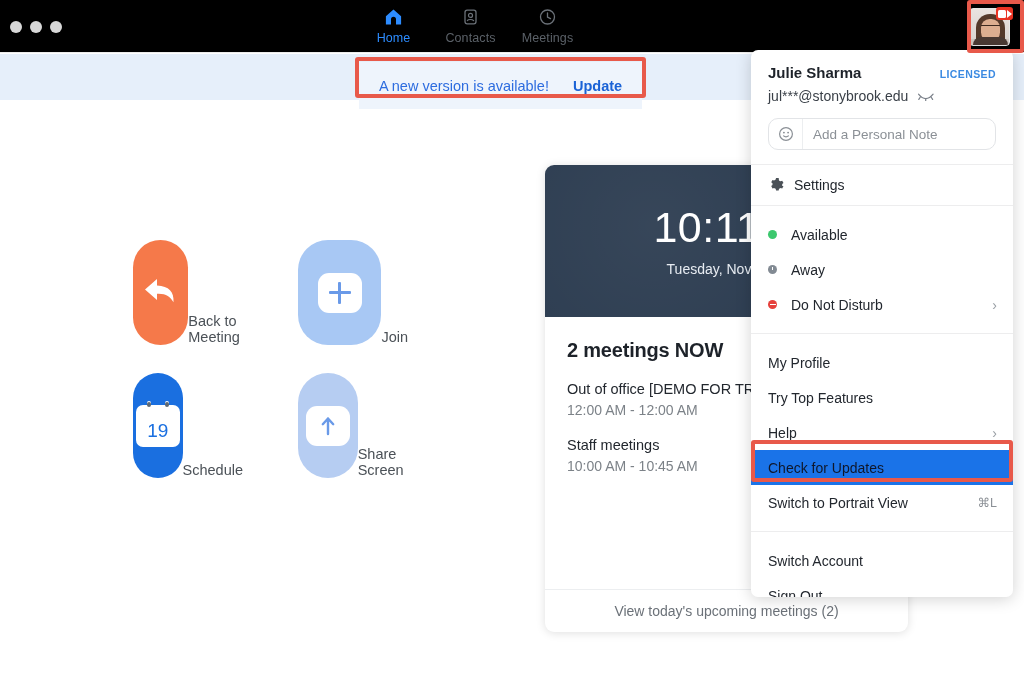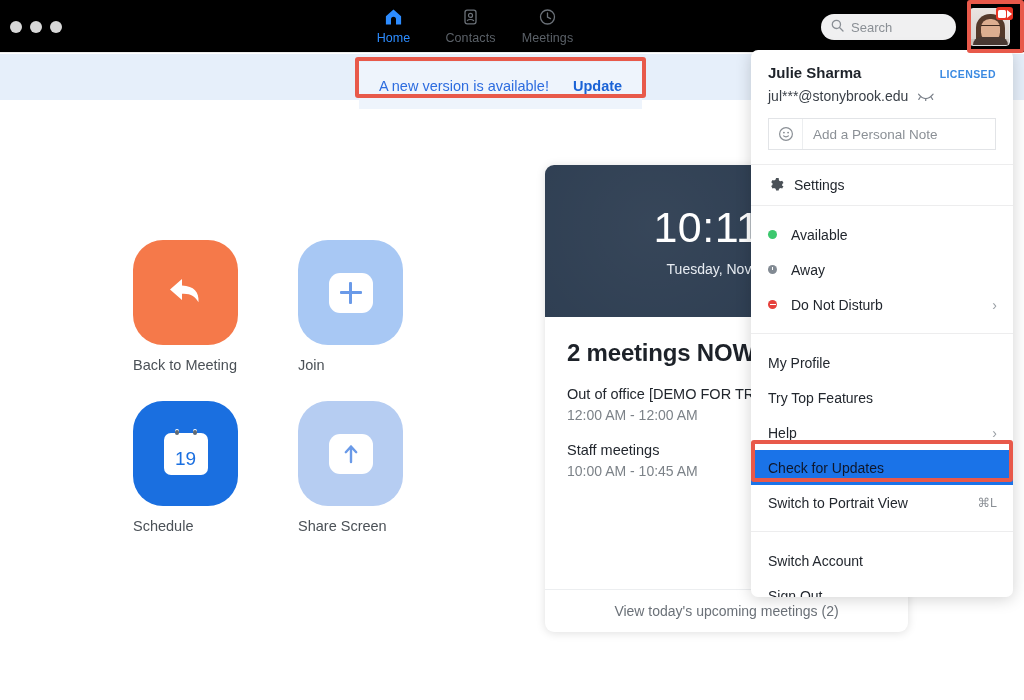--- a/index.html
+++ b/index.html
@@ -85,21 +85,21 @@
   .bannermsg{
     position:absolute; left:359px; top:62px; width:283px; height:47px;
     background:#eef4fc; display:flex; align-items:center; justify-content:center; gap:24px;
   }
   .bannermsg .txt{ font-size:14.5px; color:#2d6cdf; }
   .bannermsg .upd{ font-size:14.5px; color:#1a62d6; font-weight:bold; }
 
   
   .tiles{ position:absolute; left:133px; top:240px; width:320px; }
   .tilerow{ display:flex; gap:55px; margin-bottom:28px; }
-  .tile{ width:110px; display:flex; flex-direction:column; align-items:flex-start; }
+  .tile{ width:110px; display:flex; flex-direction:row; align-items:flex-end; }
   .tile .sq{
     width:105px; height:105px; border-radius:30px;
     display:flex; align-items:center; justify-content:center;
   }
   .tile .cap{ font-size:14.5px; color:#4b5157; margin-top:12px; }
   .sq.orange{ background:#f5794a; }
   .sq.lblue{ background:#a8c8f4; }
   .sq.blue{ background:#1a6fe0; }
   .sq.lblue2{ background:#b6cdf2; }
   .innersq{
@@ -133,21 +133,21 @@
     height:152px; background:#2e3e52; position:relative;
     display:flex; flex-direction:column; align-items:center; justify-content:center;
   }
   .clockhdr:before{
     content:""; position:absolute; inset:0;
     background:radial-gradient(circle at 30% 40%, rgba(255,255,255,.045), transparent 60%);
   }
   .clocktime{ font-size:43px; color:#fff; font-weight:300; letter-spacing:.5px; line-height:1; }
   .clockdate{ font-size:14px; color:#e7ecf2; margin-top:12px; }
   .meetbody{ padding:22px 22px 0 22px; }
-  .meettitle{ font-size:24px; font-weight:bold; color:#1d2229; letter-spacing:-.2px; }
+  .meettitle{ font-size:20px; font-weight:bold; color:#1d2229; letter-spacing:-.2px; }
   .meetitem{ margin-top:19px; }
   .meetitem .nm{ font-size:14.5px; color:#22272e; }
   .meetitem .tm{ font-size:14px; color:#7c8288; margin-top:5px; }
   .meetfooter{
     position:absolute; left:0; bottom:0; width:363px; height:43px;
     border-top:1px solid #eceef0; display:flex; align-items:center; justify-content:center;
   }
   .meetfooter .lnk{ font-size:14px; color:#6b7178; }
 
   
@@ -157,21 +157,21 @@
     box-shadow:0 2px 16px rgba(0,0,0,.18);
     overflow:hidden;
   }
   .dd-head{ padding:14px 17px 0 17px; }
   .dd-nameline{ display:flex; align-items:baseline; justify-content:space-between; }
   .dd-name{ font-size:15px; font-weight:bold; color:#1d2229; }
   .dd-lic{ font-size:10.5px; color:#3b8ae2; letter-spacing:.4px; font-weight:bold; }
   .dd-mailline{ display:flex; align-items:center; gap:9px; margin-top:6px; }
   .dd-mail{ font-size:14px; color:#3a4048; }
   .noteinput{
-    margin:13px 0 0 0; height:32px; border:1px solid #e2e4e7; border-radius:0;
+    margin:13px 0 0 0; height:32px; border:1px solid #e2e4e7; border-radius:10px;
     display:flex; align-items:center;
   }
   .noteinput .emojibtn{
     width:34px; height:30px; display:flex; align-items:center; justify-content:center;
     border-right:1px solid #eceef0;
   }
   .noteinput .ph{ font-size:13.5px; color:#8b9096; padding-left:10px; }
 
   .dd-sep{ height:1px; background:#ededee; margin:14px 0 0 0; }
   .dd-row{
@@ -241,29 +241,20 @@
         <span class="ico">
           <svg width="19" height="18" viewBox="0 0 19 18">
               <circle cx="9.5" cy="9" r="7" fill="none" stroke="#6b7178" stroke-width="1.3"></circle>
               <path d="M9.5 4.8V9l3 1.6" fill="none" stroke="#6b7178" stroke-width="1.3" stroke-linecap="round"></path>
             </svg>
         </span>
         <span class="lbl">Meetings</span>
       </div>
     </div>
 
-    <div class="searchbox">
-      <span>
-        <svg width="13" height="13" viewBox="0 0 13 13">
-            <circle cx="5.4" cy="5.4" r="4.1" fill="none" stroke="#8a8f95" stroke-width="1.3"></circle>
-            <path d="M8.5 8.5 12 12" stroke="#8a8f95" stroke-width="1.3" stroke-linecap="round"></path>
-          </svg>
-      </span>
-      <span class="ph">Search</span>
-    </div>
 
     <div class="avatarwrap">
       <div class="avatar">
         <span class="hair"></span>
         <span class="face"></span>
         <span class="glasses"></span>
         <span class="shoulder"></span>
         <span class="body"></span>
       </div>
       <span class="vidbadge"></span>

